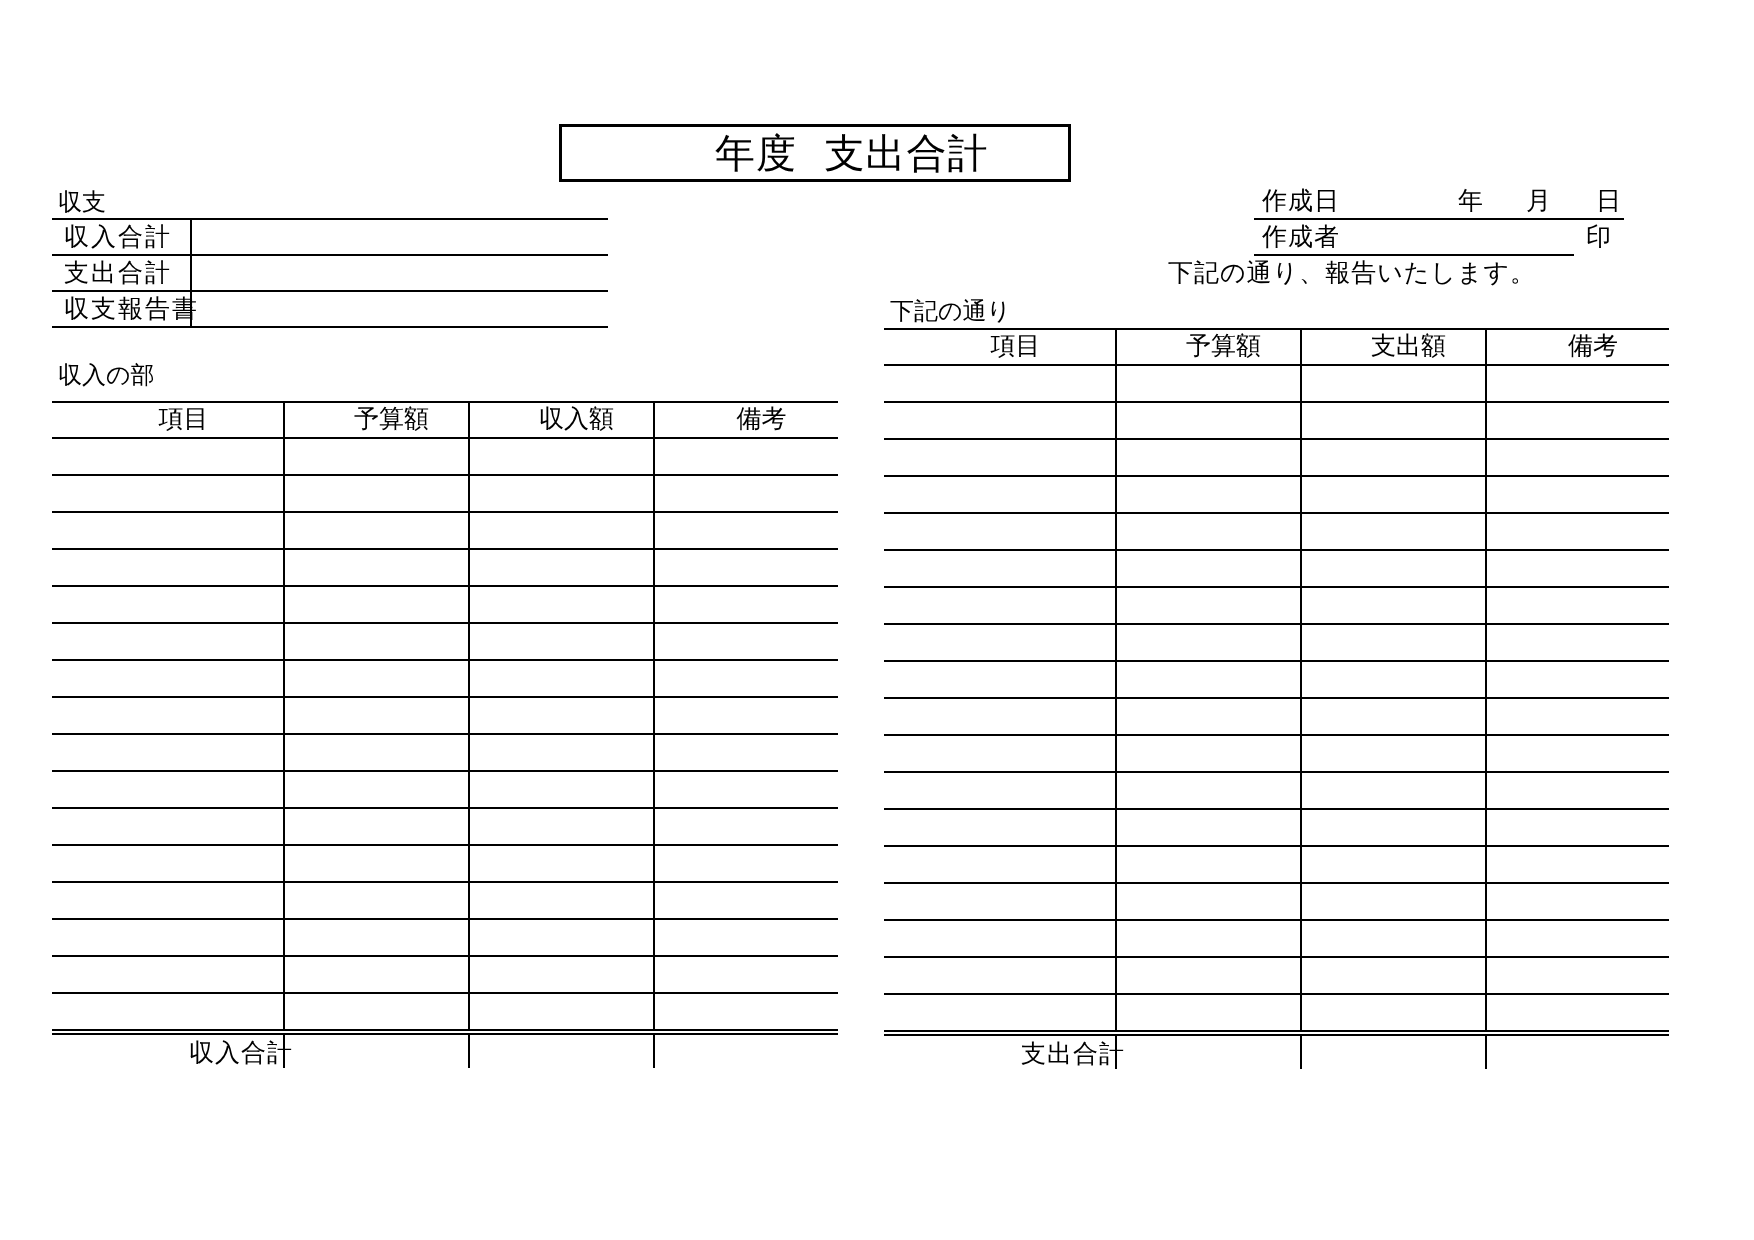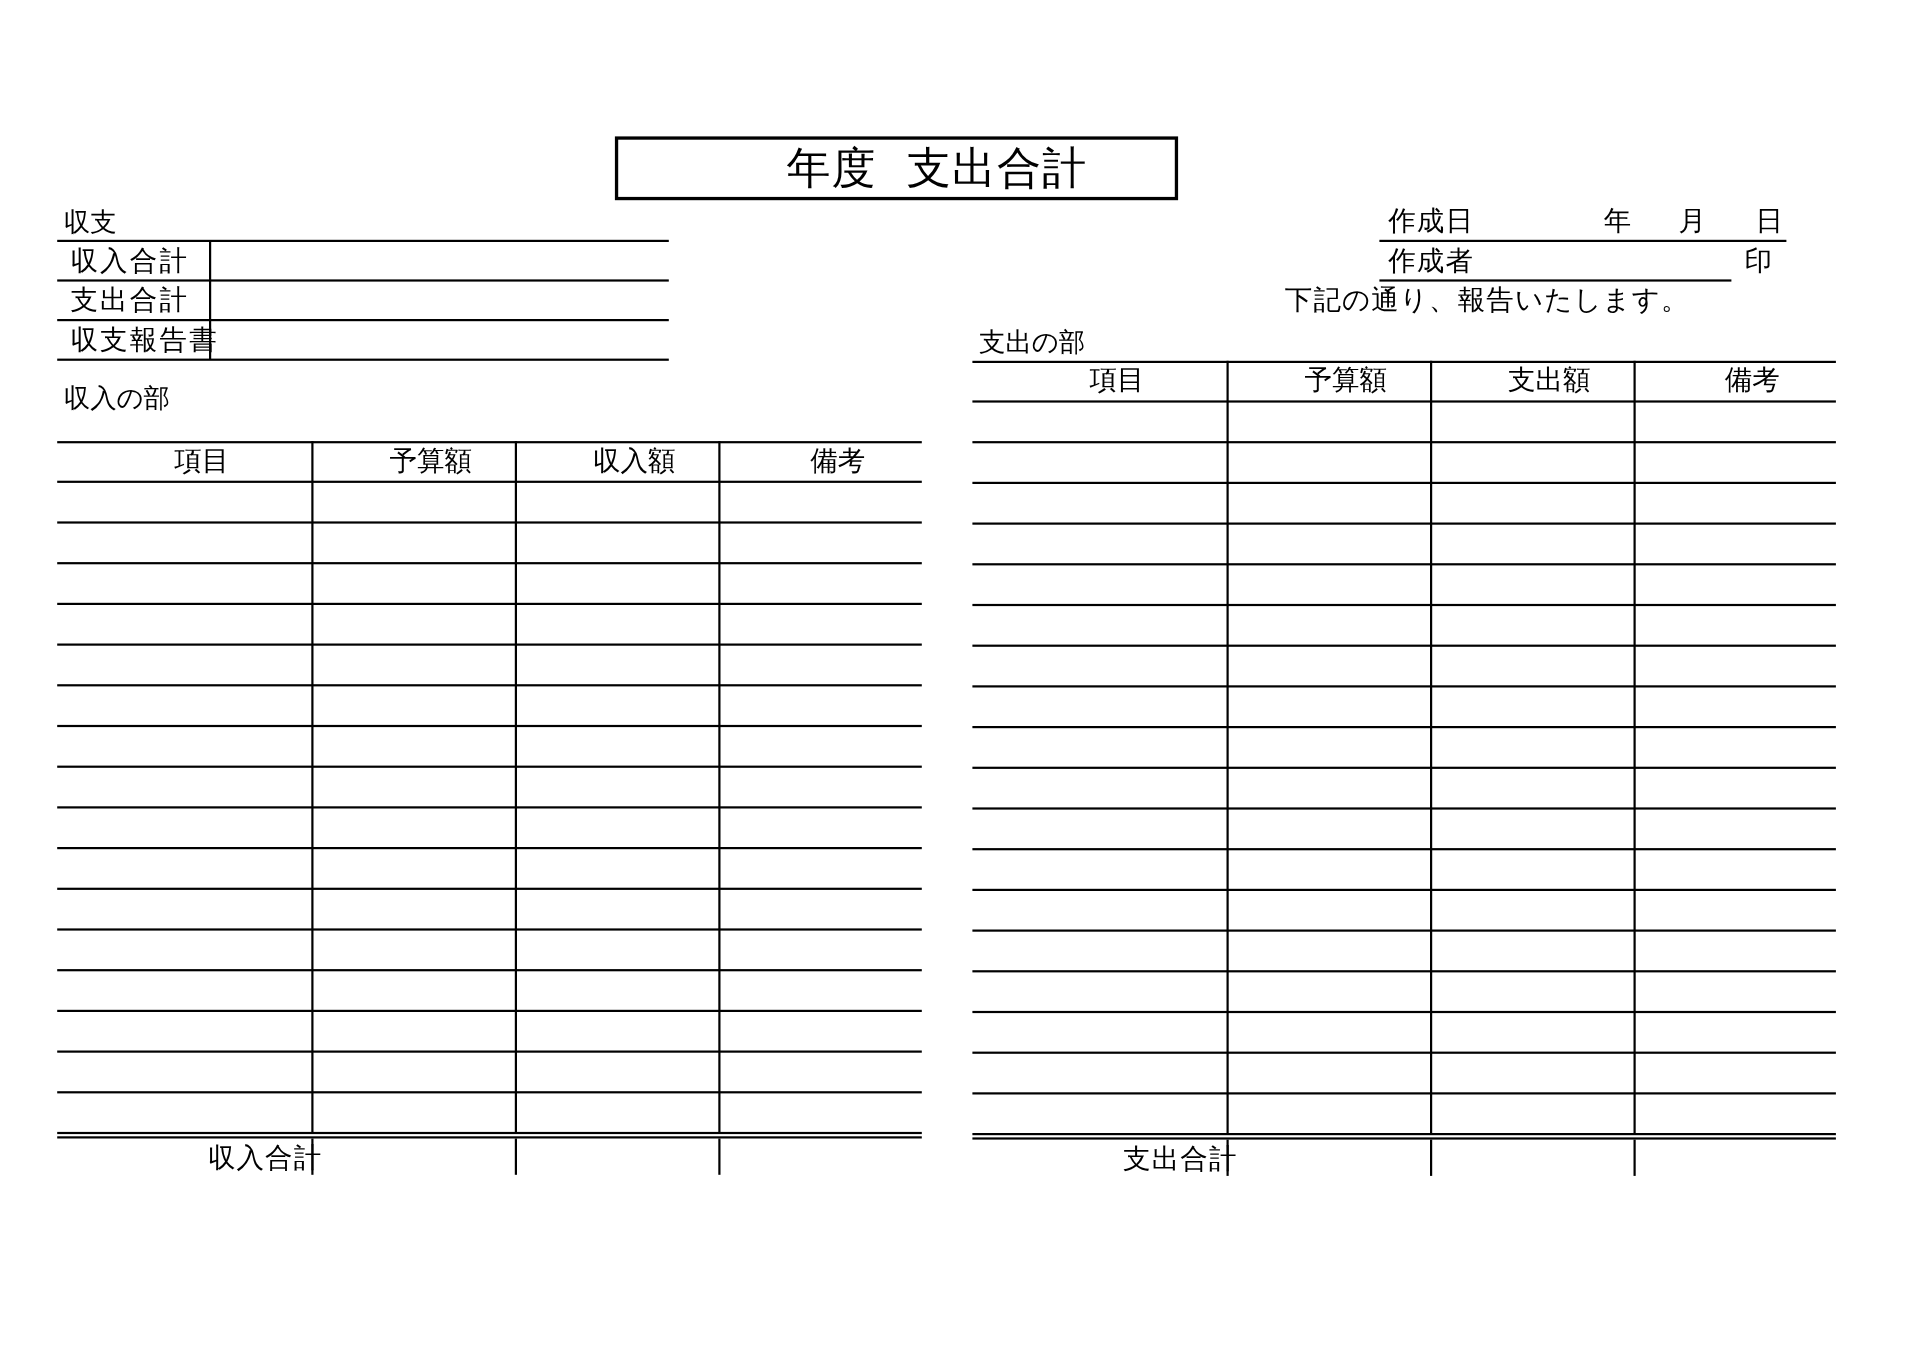--- a/index.html
+++ b/index.html
@@ -47,21 +47,21 @@
 <div class="meta-text" style="left:1526px; top:186px;">月</div>
 <div class="meta-text" style="left:1596px; top:186px;">日</div>
 <div class="hline" style="left:1254px; top:218px; width:370px;"></div>
 
 <div class="meta-text" style="left:1262px; top:222px;">作成者</div>
 <div class="meta-text" style="left:1586px; top:222px;">印</div>
 <div class="hline" style="left:1254px; top:254px; width:320px;"></div>
 
 <div class="meta-text" style="left:1168px; top:258px;">下記の通り、報告いたします。</div>
 
-<div class="abs sec-label" style="left:58px; top:346px;text-align:center;">収入の部</div>
+<div class="abs sec-label" style="left:58px; top:359px;text-align:center;">収入の部</div>
 <div class="tbl" id="income-table" style="left:52px; top:401px; width:786px;">
   <div class="row" style="top:0; width:786px;">
     <div class="cell" style="left:0; width:231px;">
         <span class="hdr-text">項目</span>
       </div>
     <div class="cell" style="left:231px; width:185px;">
         <span class="hdr-text">予算額</span>
       </div>
     <div class="cell" style="left:416px; width:185px;">
         <span class="hdr-text">収入額</span>
@@ -194,21 +194,21 @@
     <div class="row" style="top: 634px; height: 33px; width: 786px;">
       <div class="cell" style="left: 0px; width: 231px;">
         <span class="total-label">収入合計</span>
       </div>
       <div class="cell" style="left: 233px; width: 183px;"></div>
       <div class="cell" style="left: 418px; width: 183px;"></div>
       <div class="cell" style="left: 603px; width: 183px;"></div>
     </div>
   </div>
 
-<div class="abs sec-label" style="left:890px; top:295px;">支出の部</div>
+<div class="abs sec-label" style="left:890px; top:295px;">下記の通り</div>
 <div class="tbl" id="expense-table" style="left:884px; top:328px; width:785px;">
   <div class="row" style="top:0; width:785px;">
     <div class="cell" style="left:0; width:231px;">
         <span class="hdr-text">項目</span>
       </div>
     <div class="cell" style="left:231px; width:185px;">
         <span class="hdr-text">予算額</span>
       </div>
     <div class="cell" style="left:416px; width:185px;">
         <span class="hdr-text">支出額</span>

